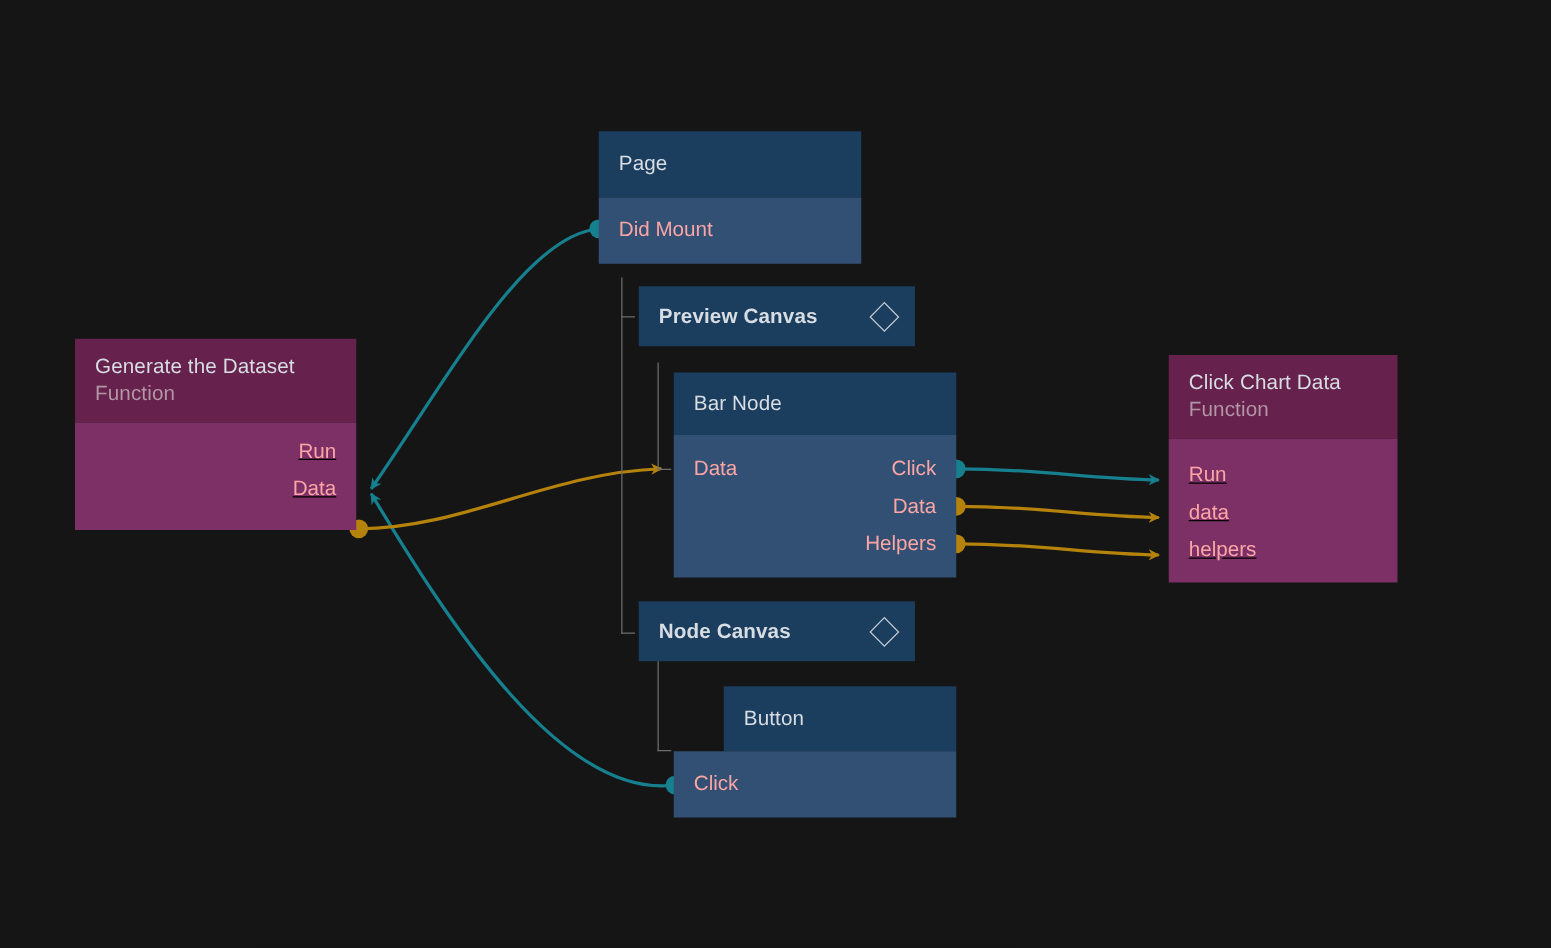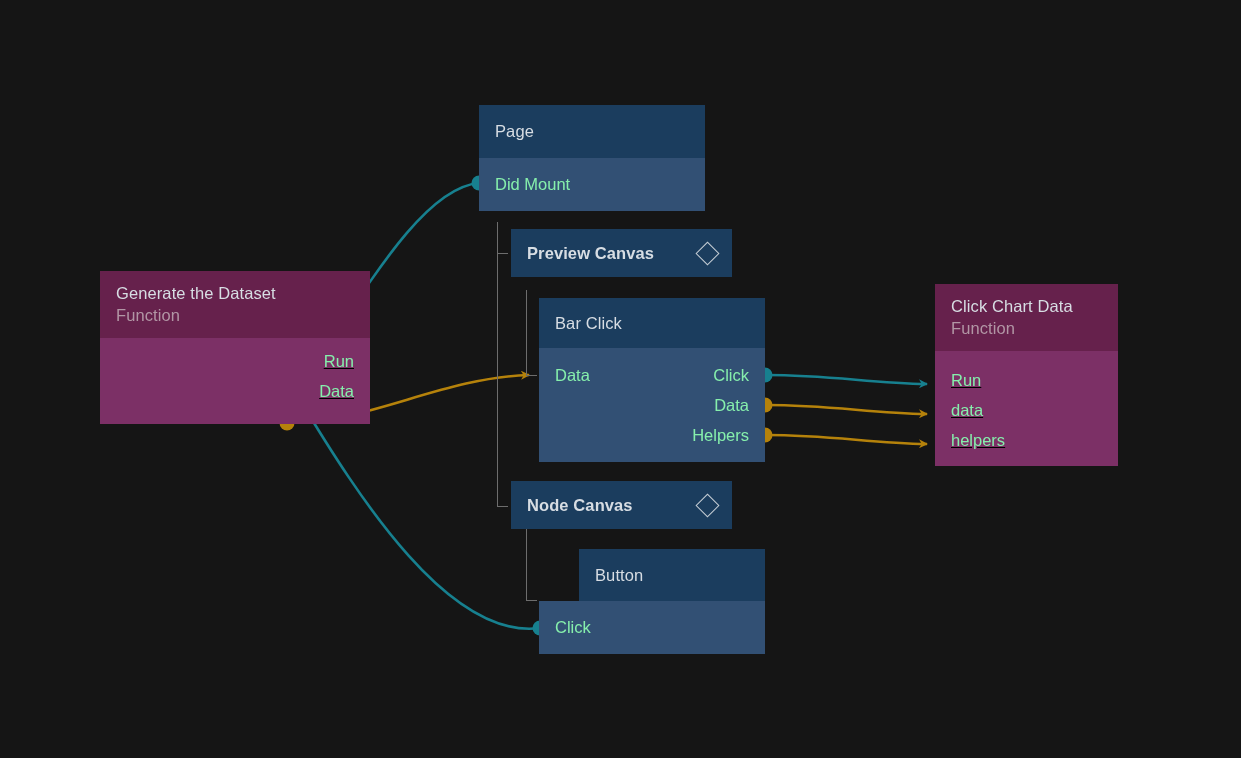--- a/index.html
+++ b/index.html
@@ -54,21 +54,21 @@
   .node-body {
     box-sizing: border-box;
     padding: 8px 0;
   }
   .port-row {
     box-sizing: border-box;
     height: 30px;
     display: flex;
     align-items: center;
     padding: 0 16px;
-    color: #86efac;
+    color: #fca5a5;
     font-size: 16.5px;
     line-height: 30px;
     white-space: nowrap;
   }
   .port-row.out { justify-content: flex-end; }
   .port-row.in  { justify-content: flex-start; }
 
   
   .node.blue .node-header { background: #1b3d5e; }
   .node.blue .node-body   { background: #325074; }
@@ -140,58 +140,58 @@
   <div class="tree-line v" style="left:497px; top:222px; height:285px;"></div>
   <div class="tree-line h" style="left:497px; top:253px; width:11px;"></div>
   <div class="tree-line h" style="left:497px; top:506px; width:11px;"></div>
 
   <div class="tree-line v" style="left:526px; top:290px; height:86px;"></div>
   <div class="tree-line h" style="left:526px; top:375px; width:11px;"></div>
 
   <div class="tree-line v" style="left:526px; top:528px; height:73px;"></div>
   <div class="tree-line h" style="left:526px; top:600px; width:11px;"></div>
 
-  <div class="node purple" style="left:60px; top:271px; width:270px;margin-left:40px;">
+  <div class="node purple" style="left:60px; top:271px; width:225px;">
     <div class="node-header">
       <div>
         <span>Generate the Dataset</span>
         <span class="node-subtitle">Function</span>
       </div>
     </div>
     <div class="node-body" style="height:86px;">
       <div class="port-row out">
         <span>Run</span>
       </div>
       <div class="port-row out">
         <span>Data</span>
       </div>
     </div>
   </div>
 
-  <div class="node blue" style="left:479px; top:105px; width:226px;">
+  <div class="node blue" style="left:479px; top:105px; width:210px;">
     <div class="node-header" style="height:53px;">
       <span>Page</span>
     </div>
     <div class="node-body" style="height:53px; padding:11px 0;">
       <div class="port-row in">
         <span>Did Mount</span>
       </div>
     </div>
   </div>
 
   <div class="node blue collapsed" style="left:511px; top:229px; width:221px;">
     <div class="node-header" style="height:48px;">
       <span>Preview Canvas</span>
       <span class="diamond-icon"></span>
     </div>
   </div>
 
   <div class="node blue" style="left:539px; top:298px; width:226px;">
     <div class="node-header" style="height:50px;">
-      <span>Bar Click</span>
+      <span>Bar Node</span>
     </div>
     <div class="node-body" style="height:114px; padding:12px 0; position:relative;">
       <div class="port-row out">
         <span>Click</span>
       </div>
       <div class="port-row out">
         <span>Data</span>
       </div>
       <div class="port-row out">
         <span>Helpers</span>

